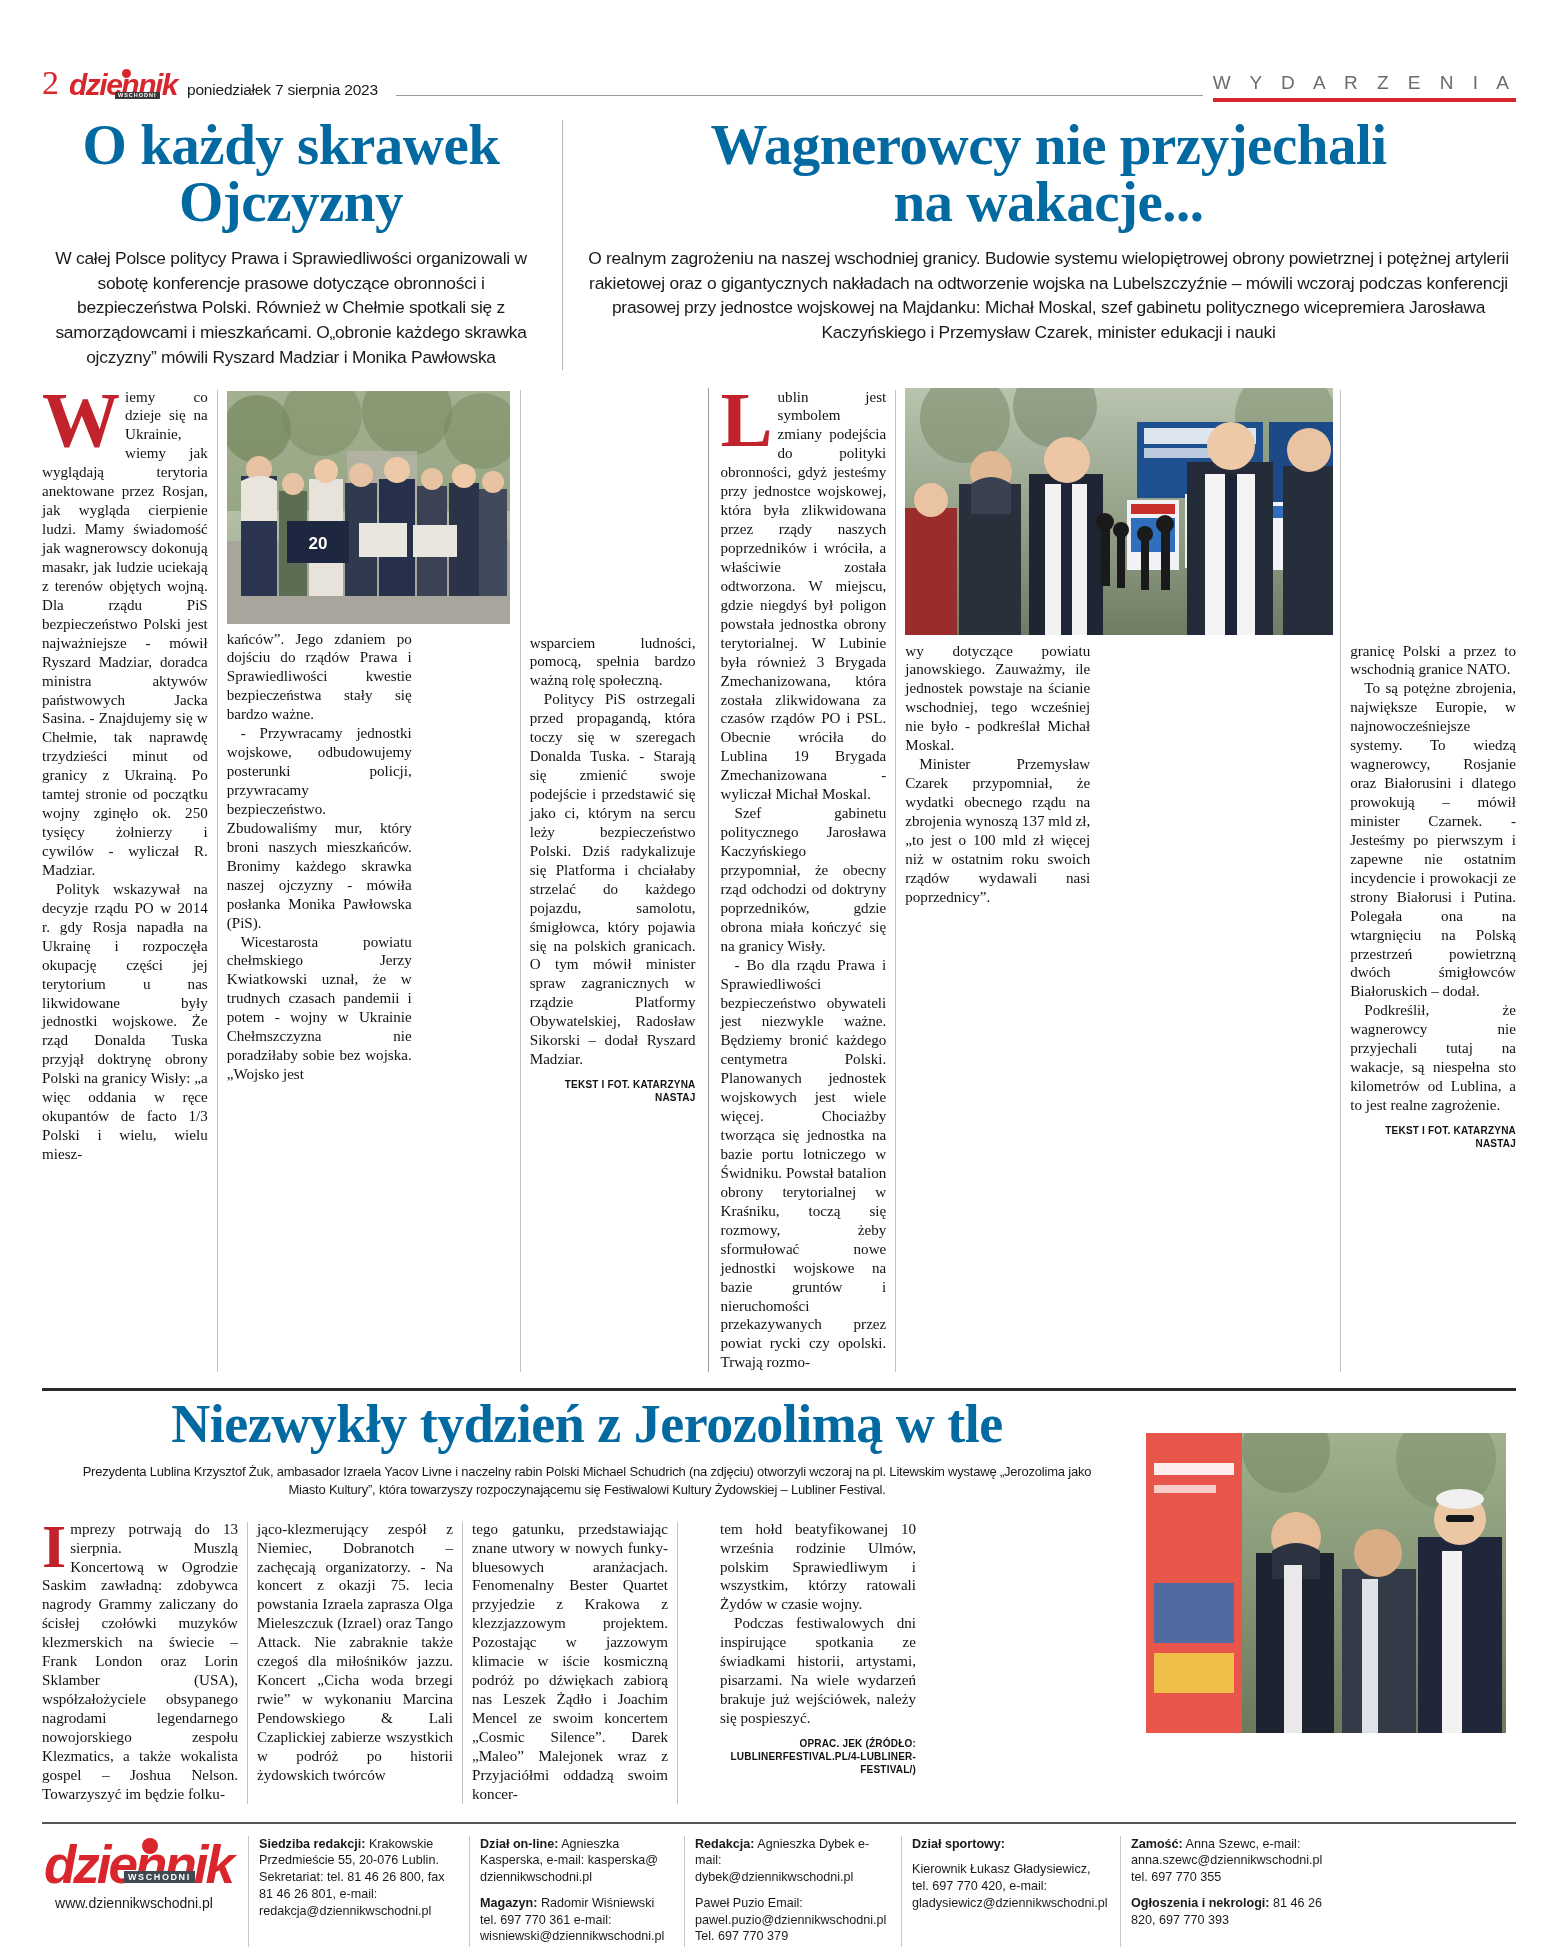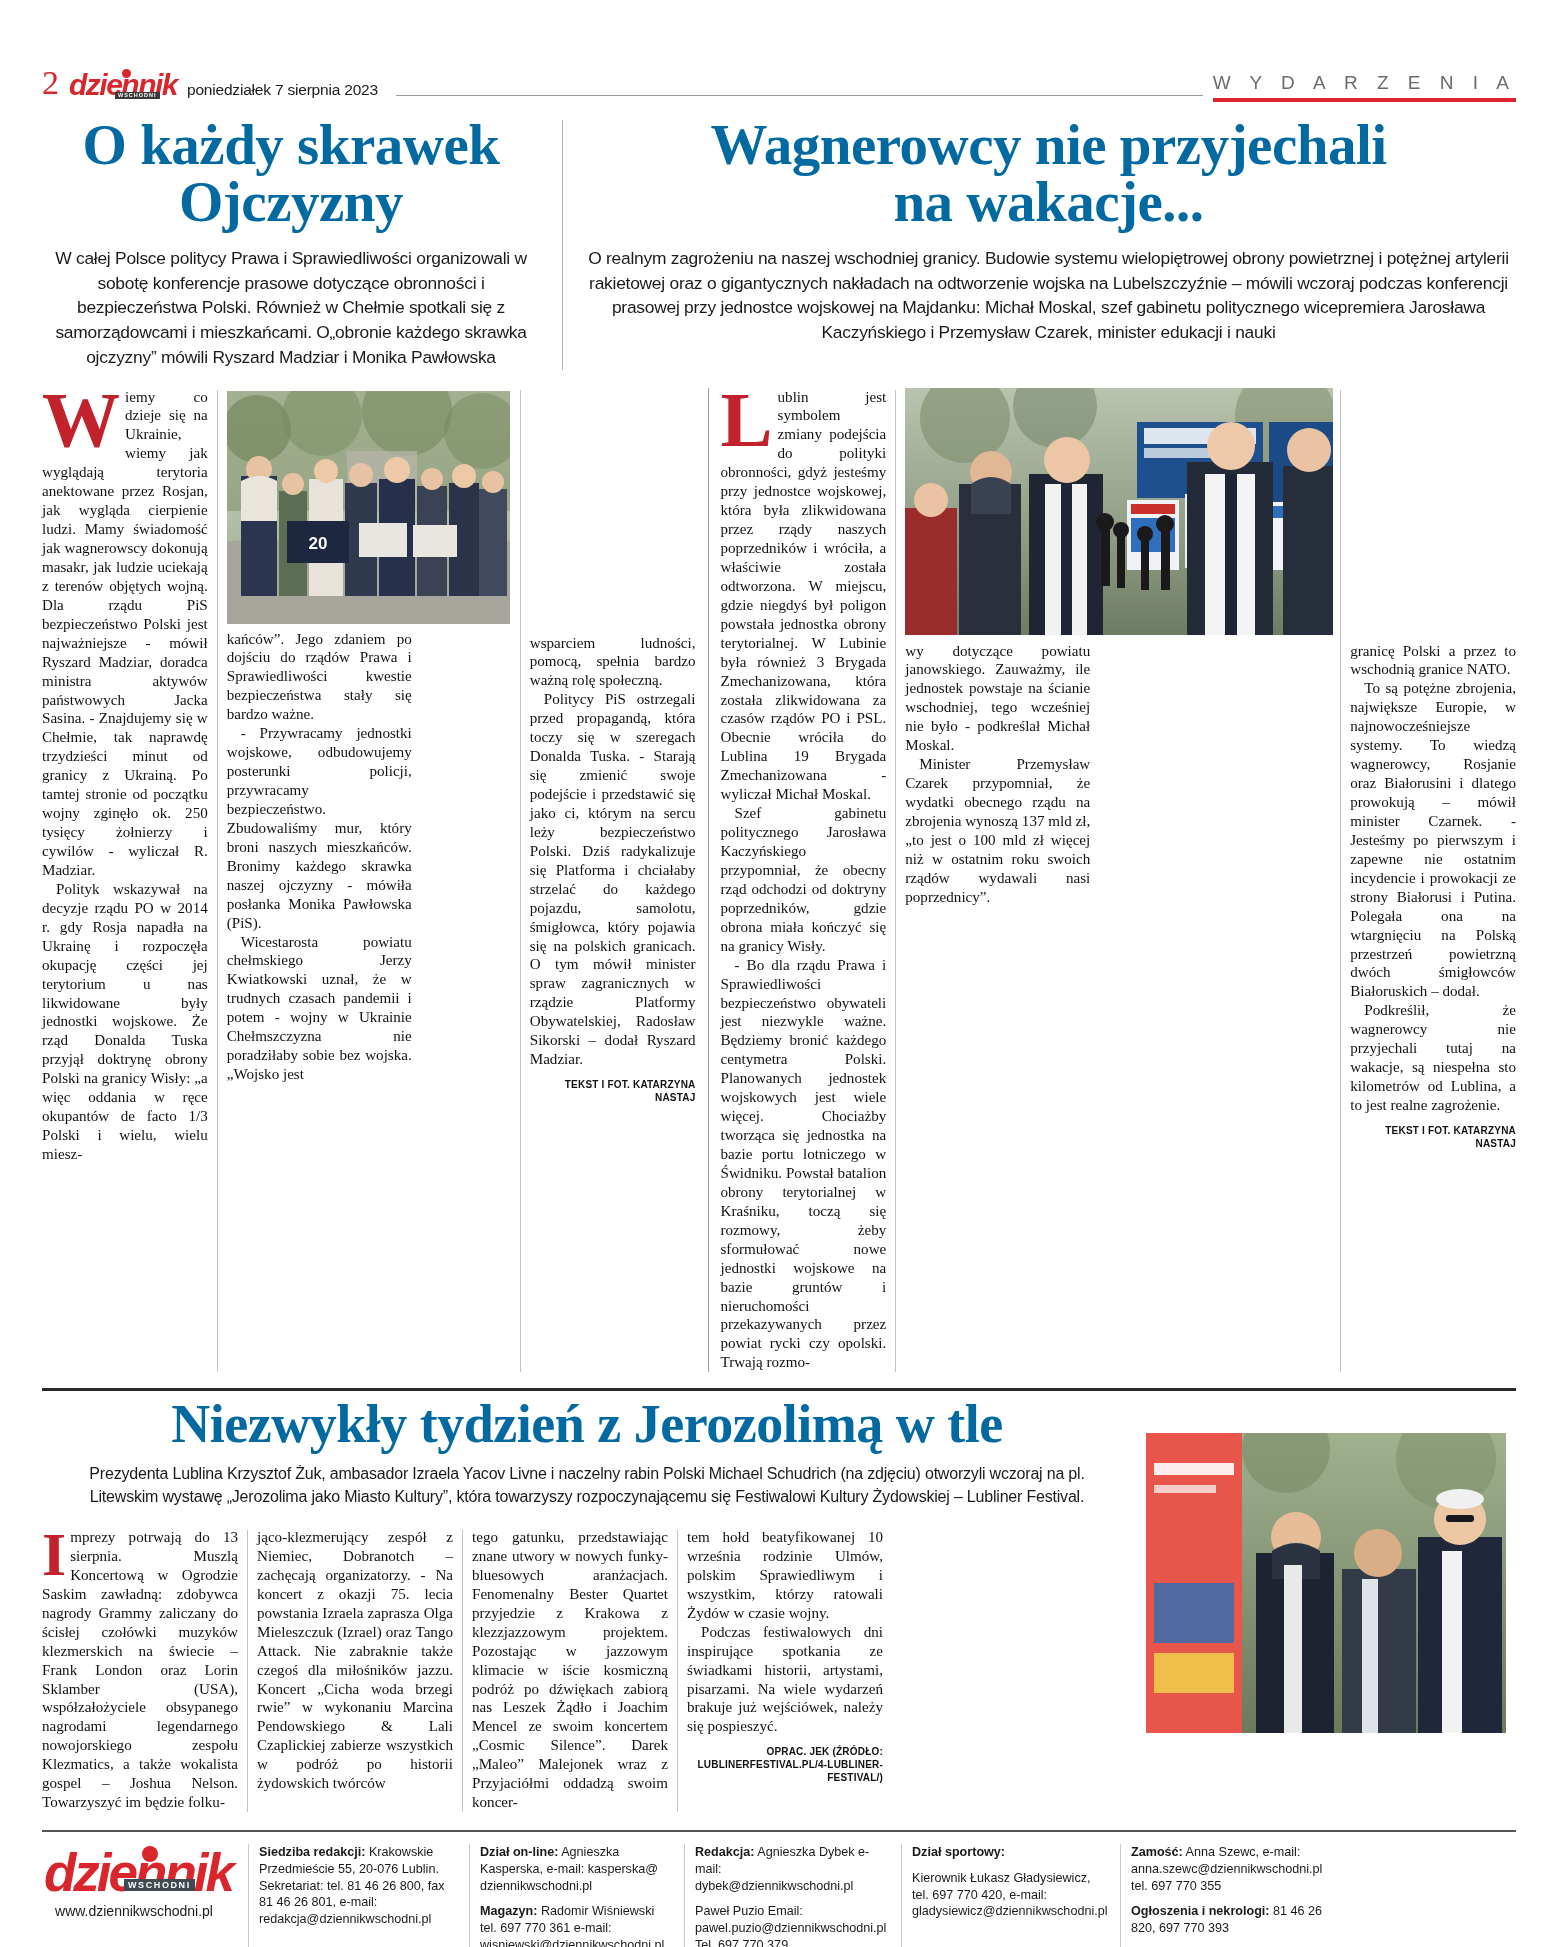--- a/index.html
+++ b/index.html
@@ -41,21 +41,21 @@
 
   
   .photo{position:relative;overflow:hidden;background:#f97316;}
   .ph1{width:273px;height:233px;margin:3px 0 6px 0;}
   .ph2{width:420px;height:247px;}
   .ph3{width:258px;height:272px;}
 
   
   .rule-thick{height:3px;background:#2a2a2a;margin-top:16px;}
   .hl-c{font-size:54px;text-align:left;margin-top:14px;}
-  .lead-c{font-size:16px;line-height:1.4;text-align:center;margin-top:12px;color:#1a1a1a;letter-spacing:-0.2px;}
+  .lead-c{font-size:13px;line-height:1.4;text-align:center;margin-top:12px;color:#1a1a1a;letter-spacing:-0.2px;}
 
   
   .foot-rule{height:2px;background:#555;margin-top:18px;}
   .footer{display:flex;margin-top:12px;font-size:12.6px;line-height:1.33;color:#1a1a1a;}
   .fcol{box-sizing:border-box;padding-right:12px;}
   .fcol b{font-weight:bold;}
   .fsep{width:1px;background:#c9c9c9;margin:0 10px;flex:0 0 1px;}
   .logo-big{position:relative;width:180px;margin:4px auto 0 auto;font-family:"Liberation Sans",sans-serif;font-weight:bold;font-style:italic;font-size:53px;color:#d8262c;letter-spacing:-3px;line-height:0.95;text-align:center;}
   .logo-big .dot{position:absolute;width:16px;height:16px;border-radius:50%;background:#d8262c;top:-2px;left:98px;}
   .logo-big .wsch{position:absolute;left:80px;bottom:7px;background:#3f4a52;color:#fff;font-size:9px;font-style:normal;letter-spacing:1.6px;padding:2px 4px;font-weight:bold;}
@@ -261,21 +261,21 @@
         </div>
         <div class="sep"></div>
         <div class="col" style="width:196px;">
           <p class="first">jąco-klezmerujący zespół z Niemiec, Dobranotch – zachęcają organizatorzy. - Na koncert z okazji 75. lecia powstania Izraela zaprasza Olga Mieleszczuk (Izrael) oraz Tango Attack. Nie zabraknie także czegoś dla miłośników jazzu. Koncert „Cicha woda brzegi rwie” w wykonaniu Marcina Pendowskiego &amp; Lali Czaplickiej zabierze wszystkich w podróż po historii żydowskich twórców</p>
         </div>
         <div class="sep"></div>
         <div class="col" style="width:196px;">
           <p class="first">tego gatunku, przedstawiając znane utwory w nowych funky-bluesowych aranżacjach. Fenomenalny Bester Quartet przyjedzie z Krakowa z klezzjazzowym projektem. Pozostając w jazzowym klimacie w iście kosmiczną podróż po dźwiękach zabiorą nas Leszek Żądło i Joachim Mencel ze swoim koncertem „Cosmic Silence”. Darek „Maleo” Malejonek wraz z Przyjaciółmi oddadzą swoim koncer-</p>
         </div>
         <div class="sep"></div>
-        <div class="col" style="width:196px;">
+        <div class="col" style="width:196px;margin-left:33px;">
           <p class="first">tem hołd beatyfikowanej 10 września rodzinie Ulmów, polskim Sprawiedliwym i wszystkim, którzy ratowali Żydów w czasie wojny.</p>
           <p>Podczas festiwalowych dni inspirujące spotkania ze świadkami historii, artystami, pisarzami. Na wiele wydarzeń brakuje już wejściówek, należy się pospieszyć.</p>
           <div class="byline">OPRAC. JEK (ŹRÓDŁO: LUBLINERFESTIVAL.PL/4-LUBLINER-FESTIVAL/)</div>
         </div>
       </div>
     </div>
 
     <div style="flex:1;padding-left:14px;padding-top:36px;">
       <div class="photo ph3" style="width:360px;height:300px;">
         <svg viewBox="0 0 360 300" width="360" height="300" preserveAspectRatio="none">

